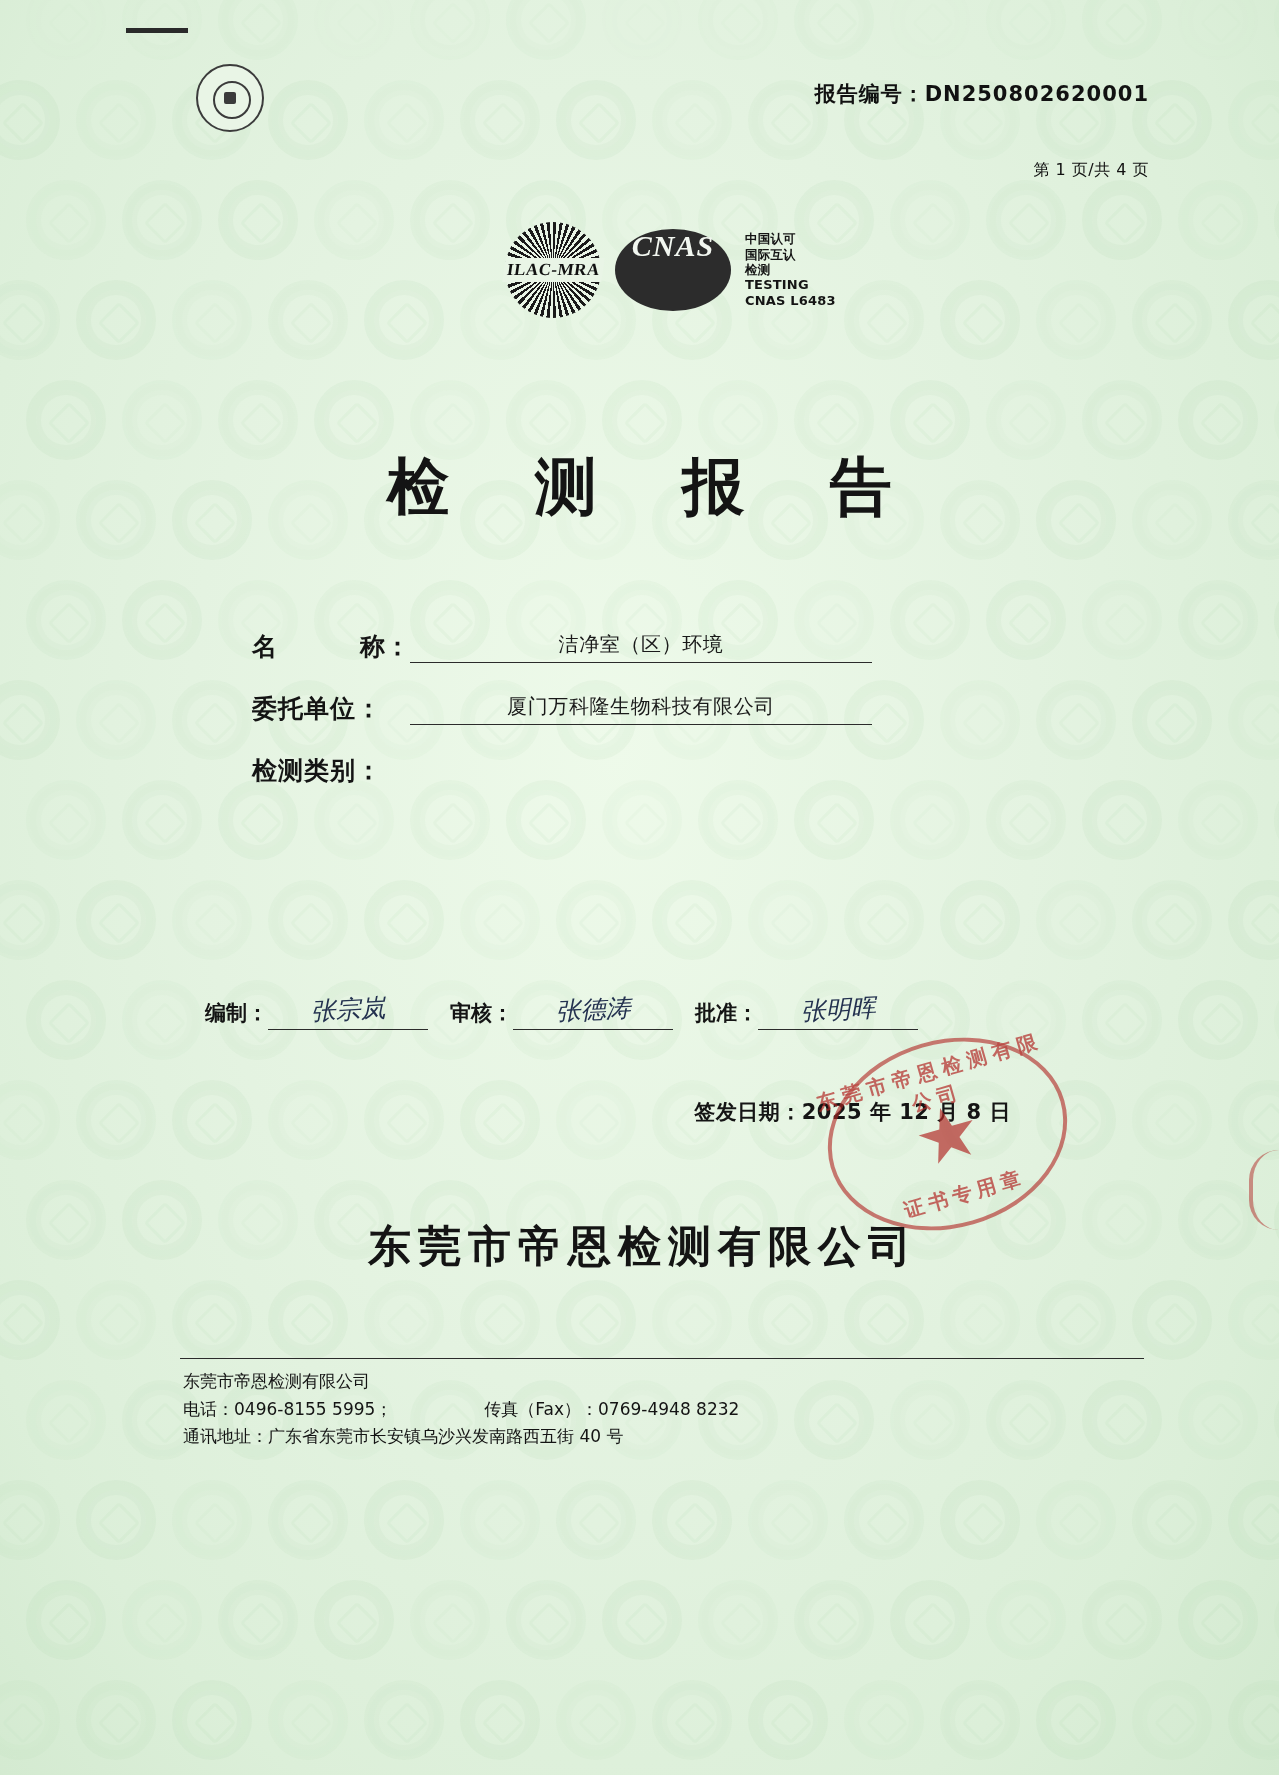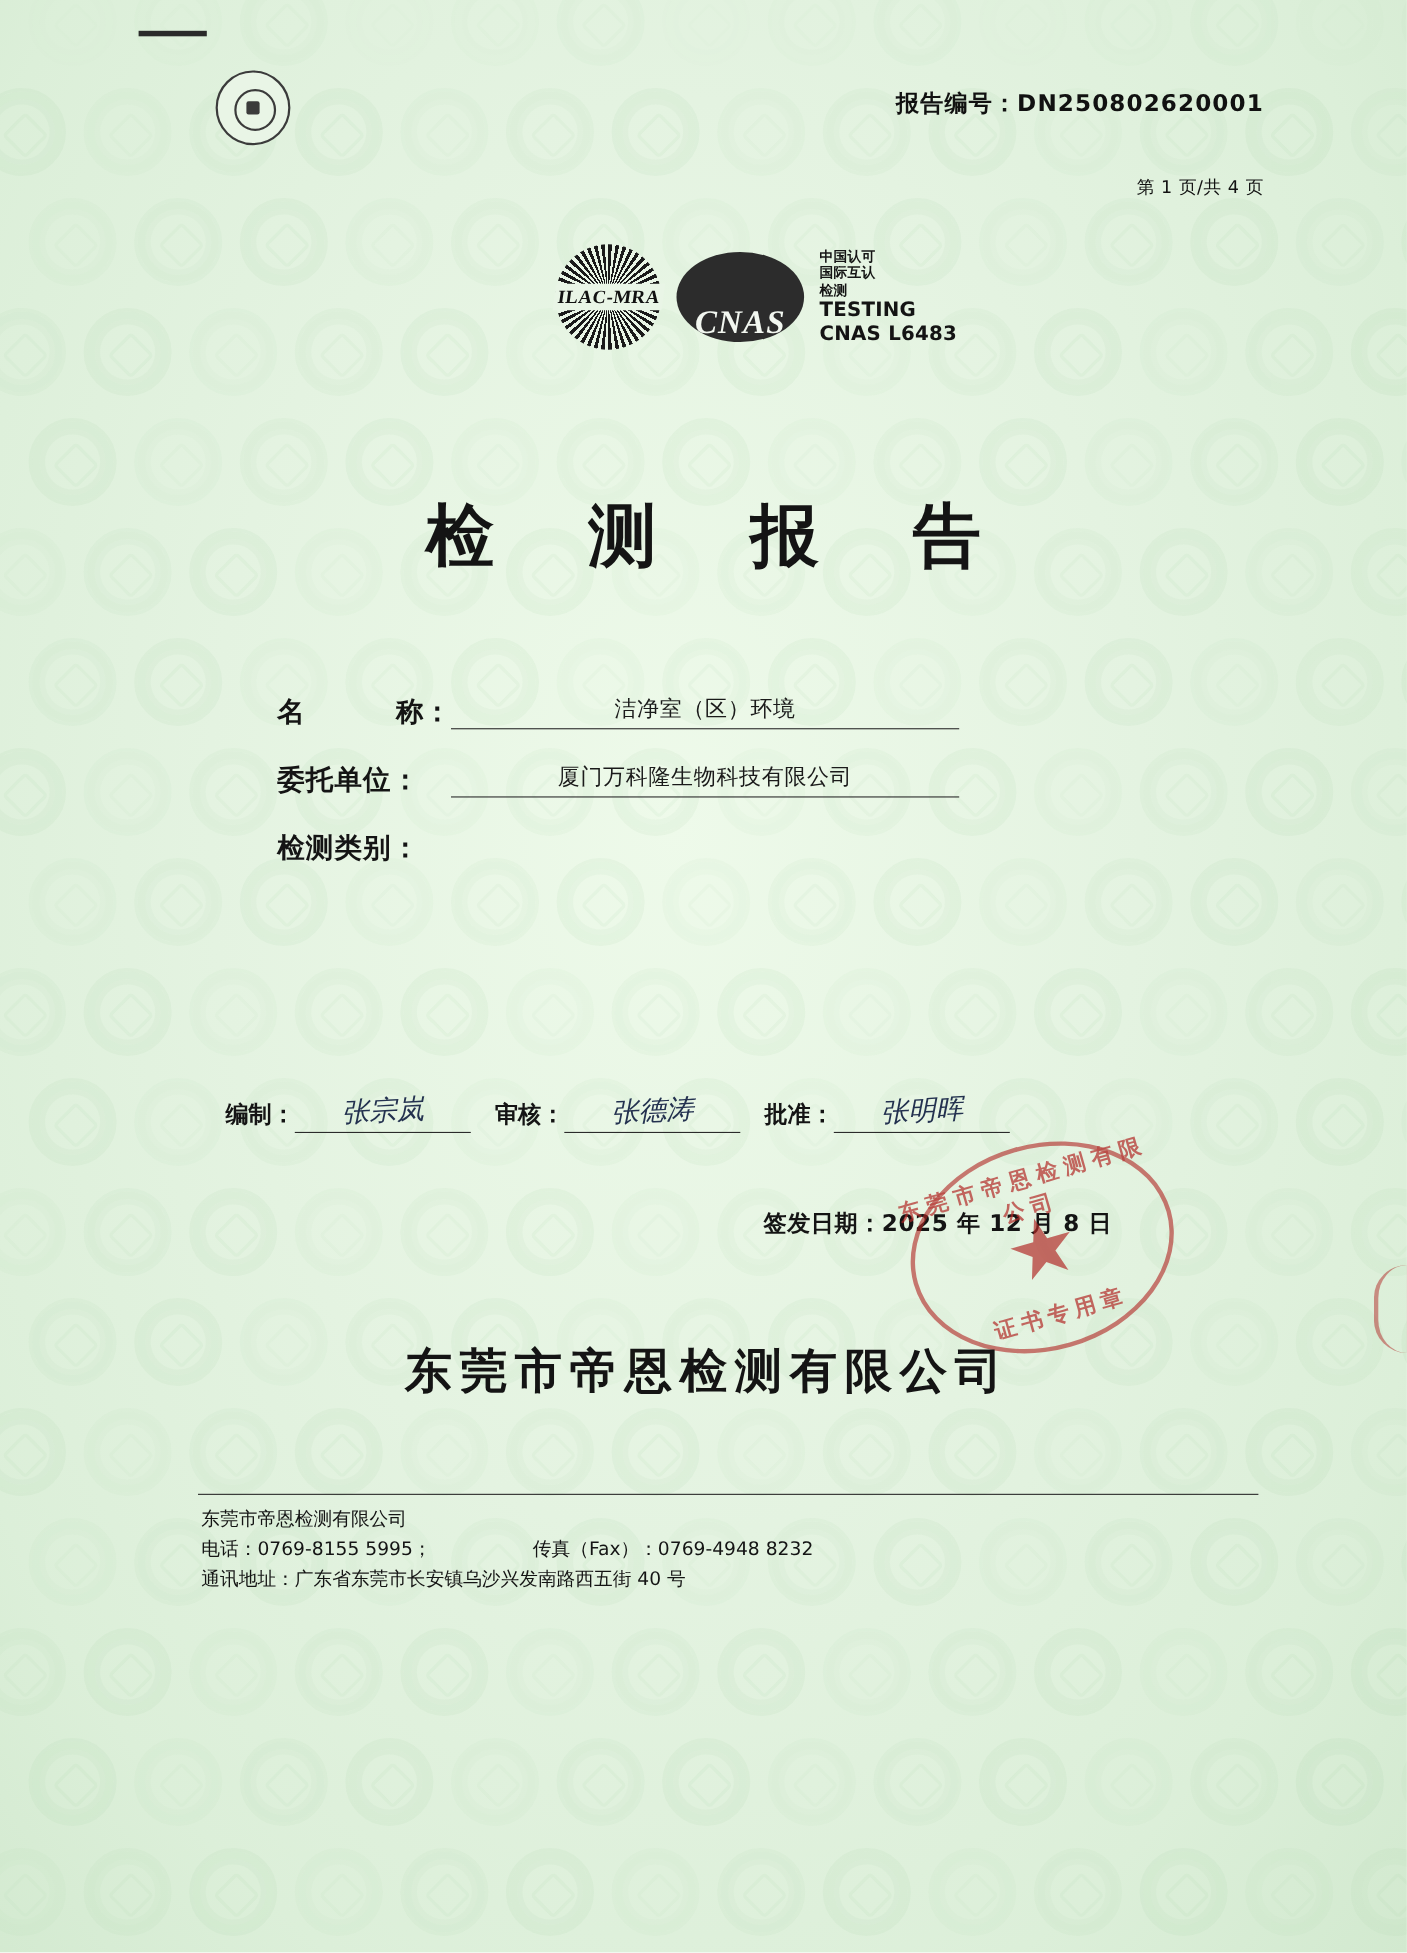--- a/index.html
+++ b/index.html
@@ -170,40 +170,40 @@
     letter-spacing: .5px;
     white-space: nowrap;
     transform: skewX(-8deg);
   }
   .cnas-oval {
     width: 116px;
     height: 82px;
     border-radius: 50%;
     background: #2c2c2c;
     display: flex;
-    align-items: flex-end;
+    align-items: flex-start;
     justify-content: center;
   }
   .cnas-oval span {
     font-family: "Liberation Serif", serif;
     font-style: italic;
     font-weight: 700;
     font-size: 30px;
     color: #f2f7f0;
     letter-spacing: 1px;
   }
   .cnas-text {
     font-family: "DejaVu Sans", sans-serif;
     font-size: 12.5px;
     font-weight: 700;
     color: #141414;
     line-height: 1.22;
     letter-spacing: .2px;
   }
-  .cnas-text .big { font-size: 18px; }
+  .cnas-text .big { font-size: 13px; }
 
   
   .doc-title {
     position: absolute;
     left: 0; right: 0;
     top: 445px;
     text-align: center;
     font-family: "DejaVu Sans", sans-serif;
     font-size: 62px;
     font-weight: 700;
@@ -733,20 +733,20 @@
   <div class="seal-edge"></div>
 
   <div class="company-name">东莞市帝恩检测有限公司</div>
 
   <div class="footer-rule"></div>
   <div class="footer">
     <div class="footer-line">
       <span class="a">东莞市帝恩检测有限公司</span>
     </div>
     <div class="footer-line">
-      <span class="a">电话：0769-8155 5995；</span>
+      <span class="a">电话：0496-8155 5995；</span>
       <span class="b">传真（Fax）：0769-4948 8232</span>
     </div>
     <div class="footer-line">
       <span class="a">通讯地址：广东省东莞市长安镇乌沙兴发南路西五街 40 号</span>
     </div>
   </div>
 </div>
 
 </body></html>

